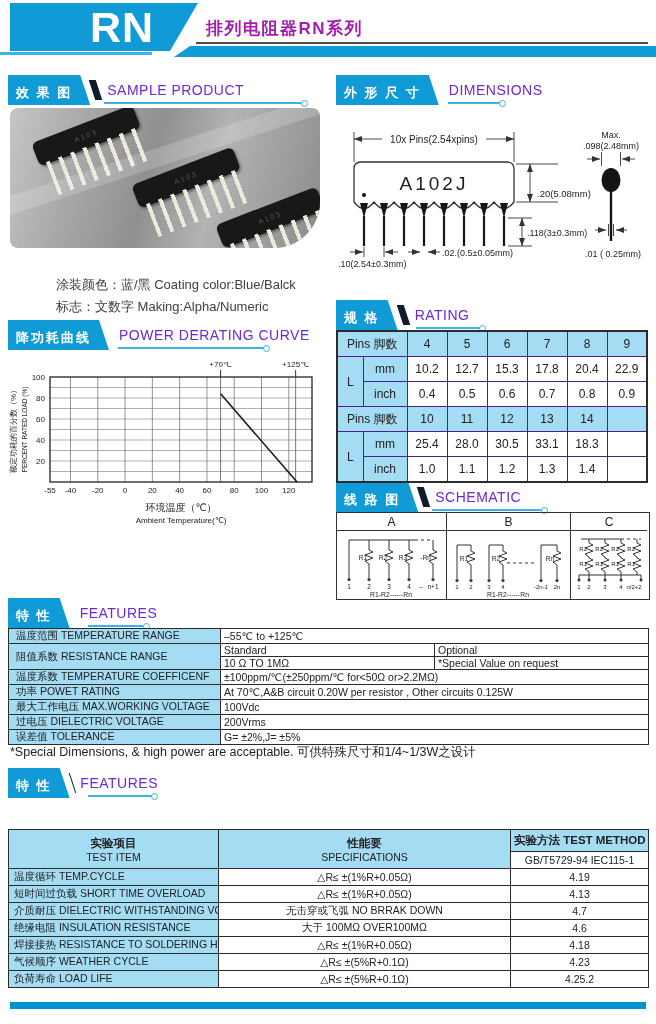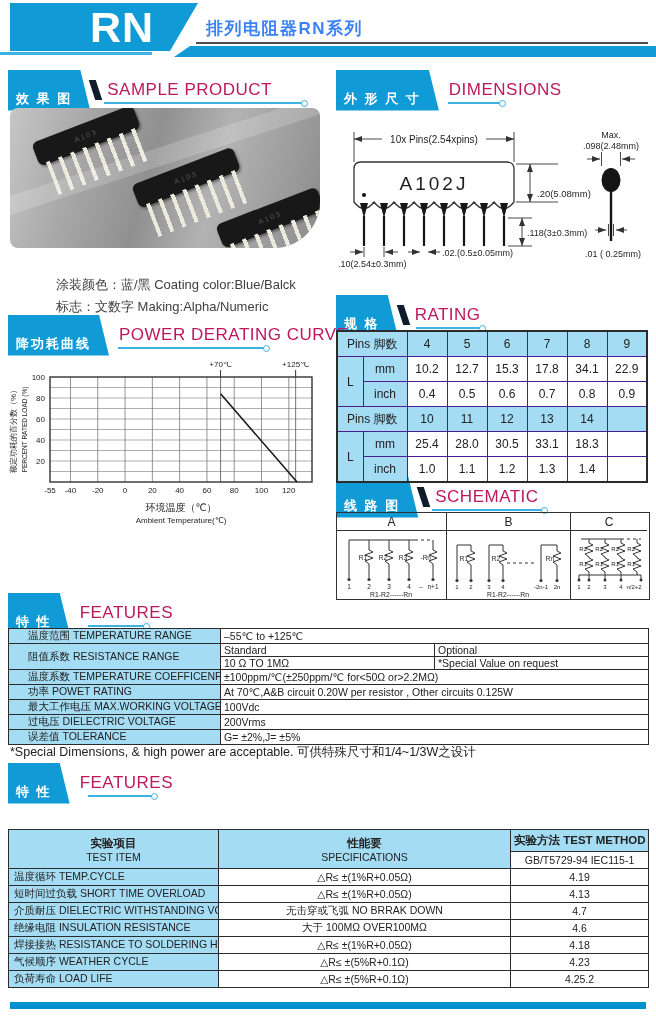--- a/index.html
+++ b/index.html
@@ -7,31 +7,31 @@
   #page{position:relative;width:656px;height:1024px;background:#fff;margin:0 auto;overflow:hidden;
         font-family:"Liberation Sans","DejaVu Sans",sans-serif;color:#222;
         --blue:#119bd6;--lblue:#a4dcf3;--rule:#3db2e4;--slash:#101b2c;--footer:#0091cf;}
   .abs{position:absolute;}
 
   
   .banner-block{left:10px;top:3px;width:188px;height:48px;background:var(--blue);
                 clip-path:polygon(0 0,100% 0,calc(100% - 28px) 100%,0 100%);}
   .banner-rn{position:absolute;right:44px;top:0;font-size:43px;font-weight:bold;color:#fff;line-height:48px;letter-spacing:1px;}
   .banner-underline-left{left:0;top:52px;width:152px;height:3px;background:var(--rule);}
-  .banner-title{left:206px;top:17px;font-size:17px;font-weight:bold;color:#3b82f6;letter-spacing:1.5px;}
+  .banner-title{left:206px;top:17px;font-size:17px;font-weight:bold;color:#a21caf;letter-spacing:1.5px;}
   .banner-title-rule{left:196px;top:42px;width:452px;height:2px;background:#4d4d4d;}
   .banner-bar{left:174px;top:46px;width:482px;height:11px;background:var(--blue);
               clip-path:polygon(16px 0,100% 0,100% 100%,0 100%);}
 
   
   .sec{position:absolute;height:22px;display:flex;align-items:center;}
   .sec-tab{background:var(--blue);color:#fff;font-weight:bold;font-size:13px;letter-spacing:2px;
-           padding:20px 18px 3px 8px;clip-path:polygon(0 0,calc(100% - 10px) 0,100% 100%,0 100%);white-space:nowrap;}
+           padding:9px 18px 3px 8px;clip-path:polygon(0 0,calc(100% - 10px) 0,100% 100%,0 100%);white-space:nowrap;}
   .sec-slash{width:7px;height:20px;background:var(--slash);transform:skewX(18deg);margin:0 8px 0 2px;}
-  .sec-en{font-size:17px;color:#be185d;letter-spacing:.5px;white-space:nowrap;}
+  .sec-en{font-size:14px;color:#6d28d9;letter-spacing:.5px;white-space:nowrap;}
   .sec-rule{position:absolute;bottom:-3px;height:2px;background:var(--rule);right:6px;}
   .sec-dot{position:absolute;right:0;bottom:-6px;width:5px;height:5px;border:1.5px solid var(--rule);border-radius:50%;background:#fff;}
 
   
   #photo{left:10px;top:108px;width:310px;height:140px;border-radius:8px 8px 46px 8px;overflow:hidden;
          background:linear-gradient(105deg,#c6c6c6 0%,#a9a9a9 22%,#909090 45%,#b3b3b3 65%,#8b8b8b 100%);}
   #photo::after{content:"";position:absolute;left:-30px;top:30px;width:420px;height:18px;background:rgba(255,255,255,.18);transform:rotate(-18deg);}
   .sip{position:absolute;transform:rotate(-21deg);}
   .sip-body{width:108px;height:25px;background:#181818;border-radius:6px;box-shadow:1px 2px 3px rgba(0,0,0,.45);
             display:flex;align-items:center;justify-content:center;}
@@ -46,21 +46,21 @@
   table{border-collapse:collapse;}
   #rating-wrap{left:336px;top:330px;width:312px;}
   #rating{width:312px;table-layout:fixed;font-size:12px;}
   #rating td{border:1px solid #4c1d95;height:24px;text-align:center;padding:0;}
   #rating td.hd{background:var(--lblue);}
   #rating{border:2px solid #2b2b2b;}
 
   #features1-wrap{left:8px;top:628px;width:640px;}
   #features1{width:640px;table-layout:fixed;font-size:10.5px;}
   #features1 td{border:1px solid #2b2b2b;height:12px;padding:0 3px;white-space:nowrap;overflow:hidden;}
-  #features1 td.lbl{background:var(--lblue);text-align:left;padding-left:19px;}
+  #features1 td.lbl{background:var(--lblue);text-align:left;padding-left:7px;}
   #features1{border:1.5px solid #2b2b2b;}
 
   #tests-wrap{left:8px;top:802px;width:640px;}
   #tests{width:640px;table-layout:fixed;font-size:10.5px;margin-top:27px;}
   #tests td,#tests th{border:1px solid #2b2b2b;text-align:center;padding:0 3px;font-weight:normal;white-space:nowrap;overflow:hidden;}
   #tests .hd{background:var(--lblue);}
   #tests .cnb{font-weight:bold;font-size:11.5px;}
   #tests td.item{background:var(--lblue);text-align:left;padding-left:5px;height:16px;}
   #tests{border:1.5px solid #2b2b2b;}
 
@@ -260,21 +260,21 @@
             <td class="hd">8</td>
             <td class="hd">9</td>
           </tr>
           <tr>
             <td class="hd" rowspan="2">L</td>
             <td class="hd">mm</td>
             <td>10.2</td>
             <td>12.7</td>
             <td>15.3</td>
             <td>17.8</td>
-            <td>34.1</td>
+            <td>20.4</td>
             <td>22.9</td>
           </tr>
           <tr>
             <td class="hd">inch</td>
             <td>0.4</td>
             <td>0.5</td>
             <td>0.6</td>
             <td>0.7</td>
             <td>0.8</td>
             <td>0.9</td>

